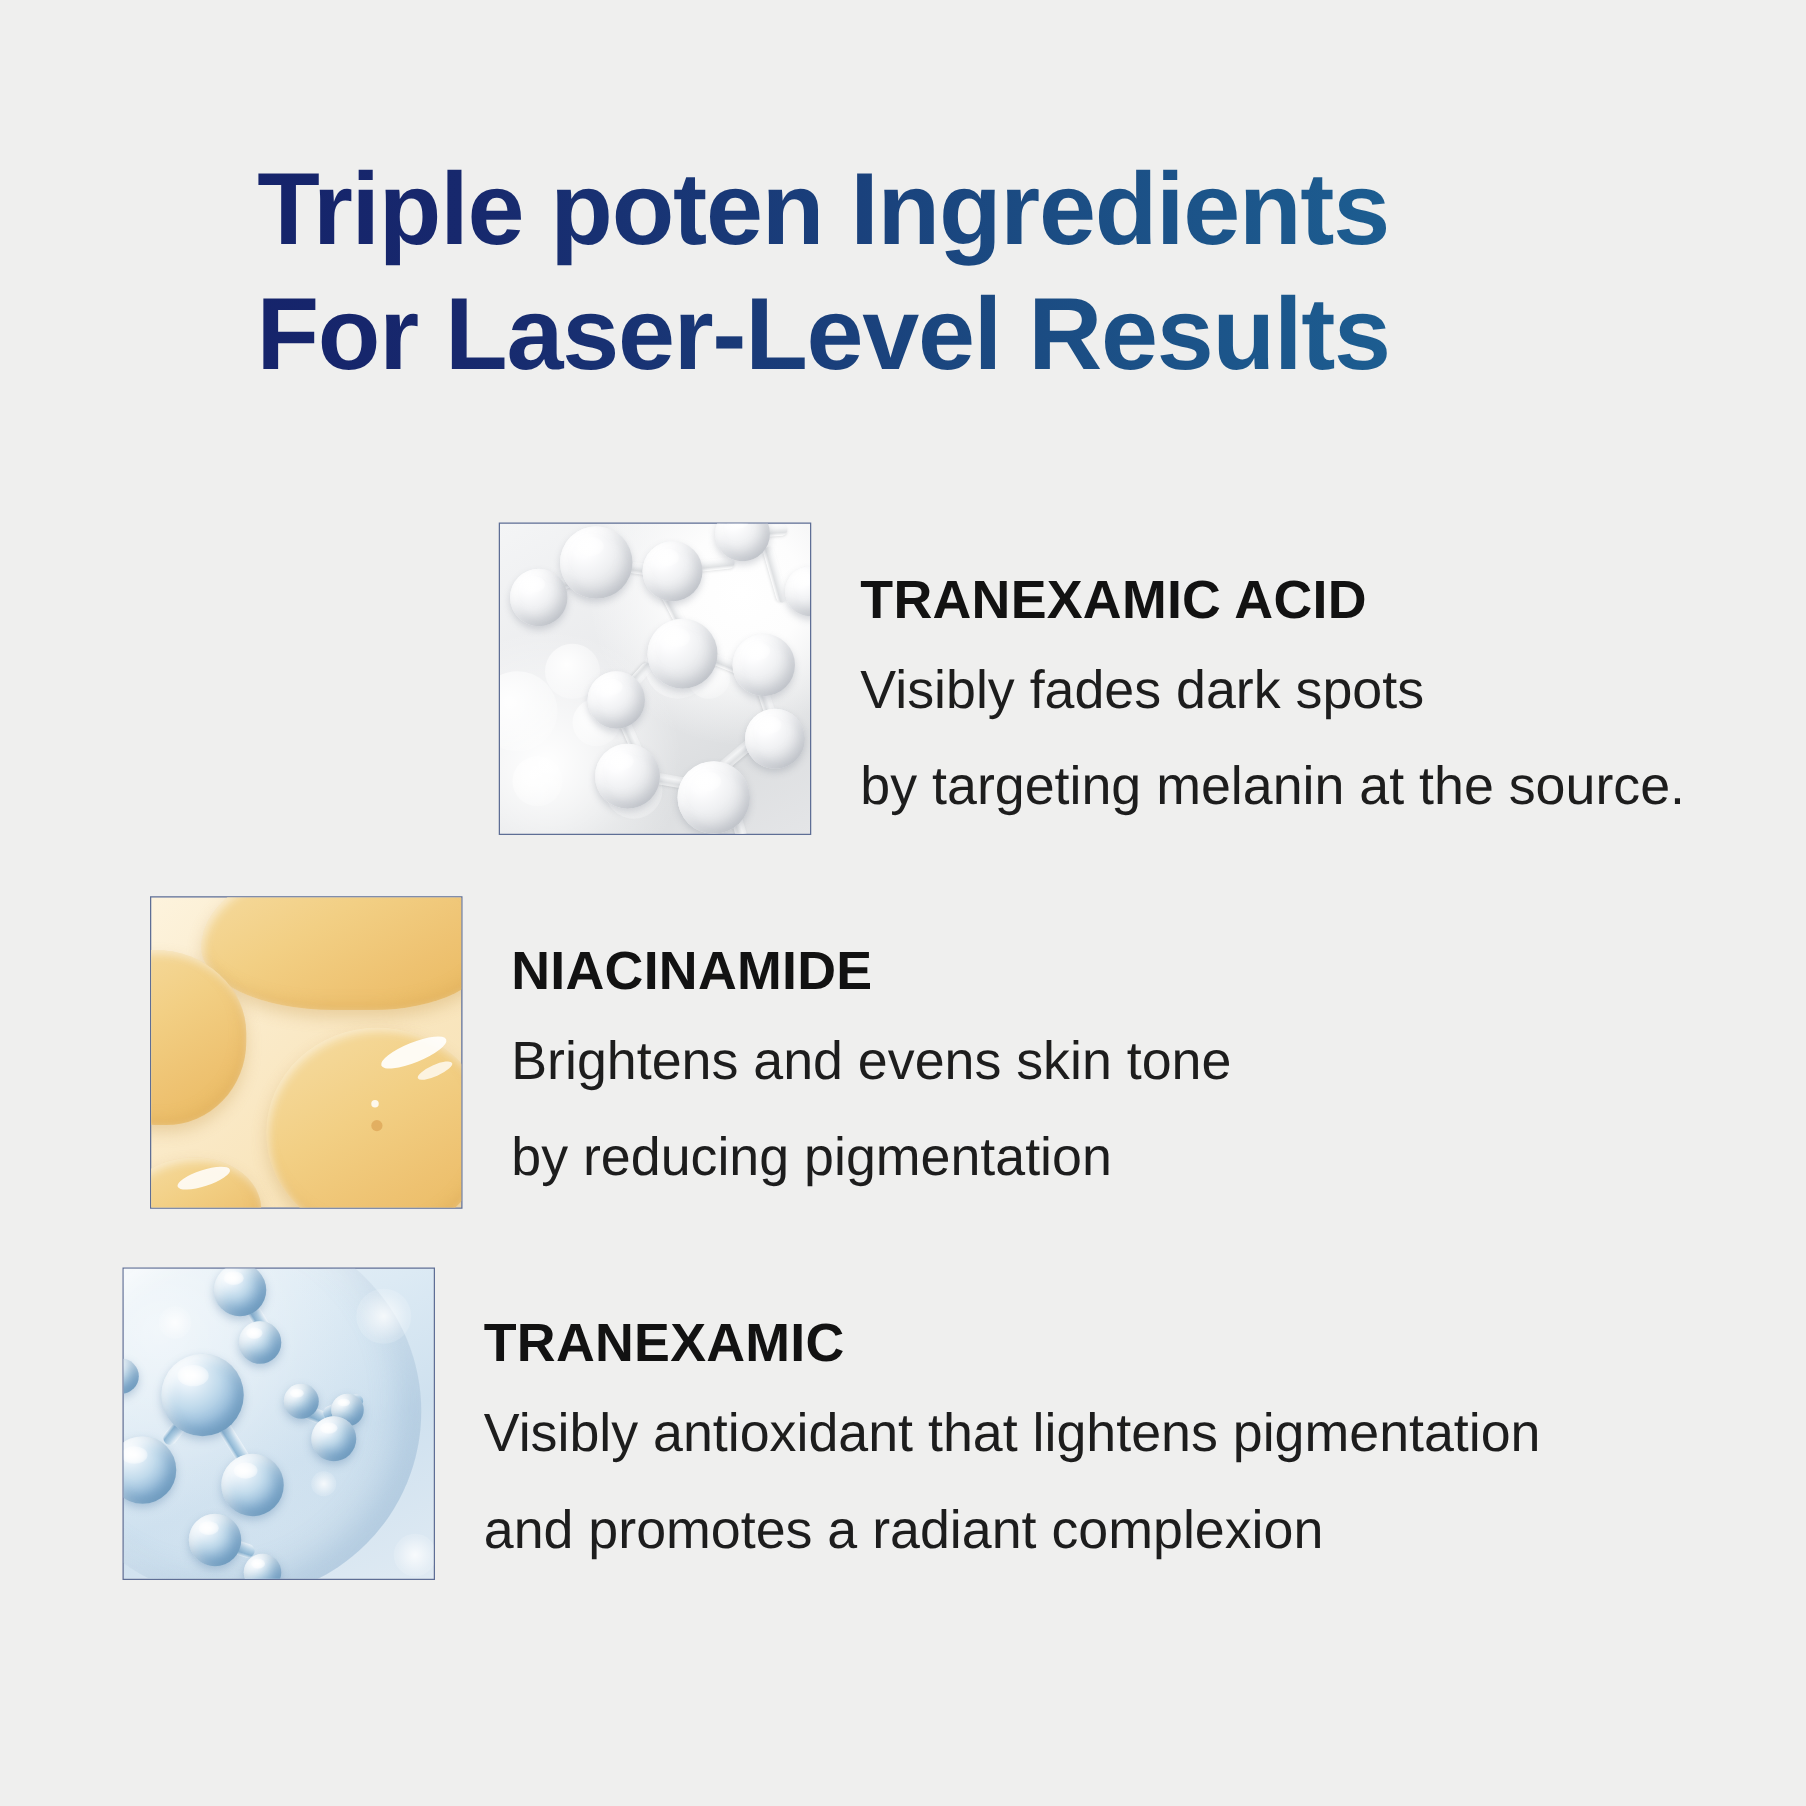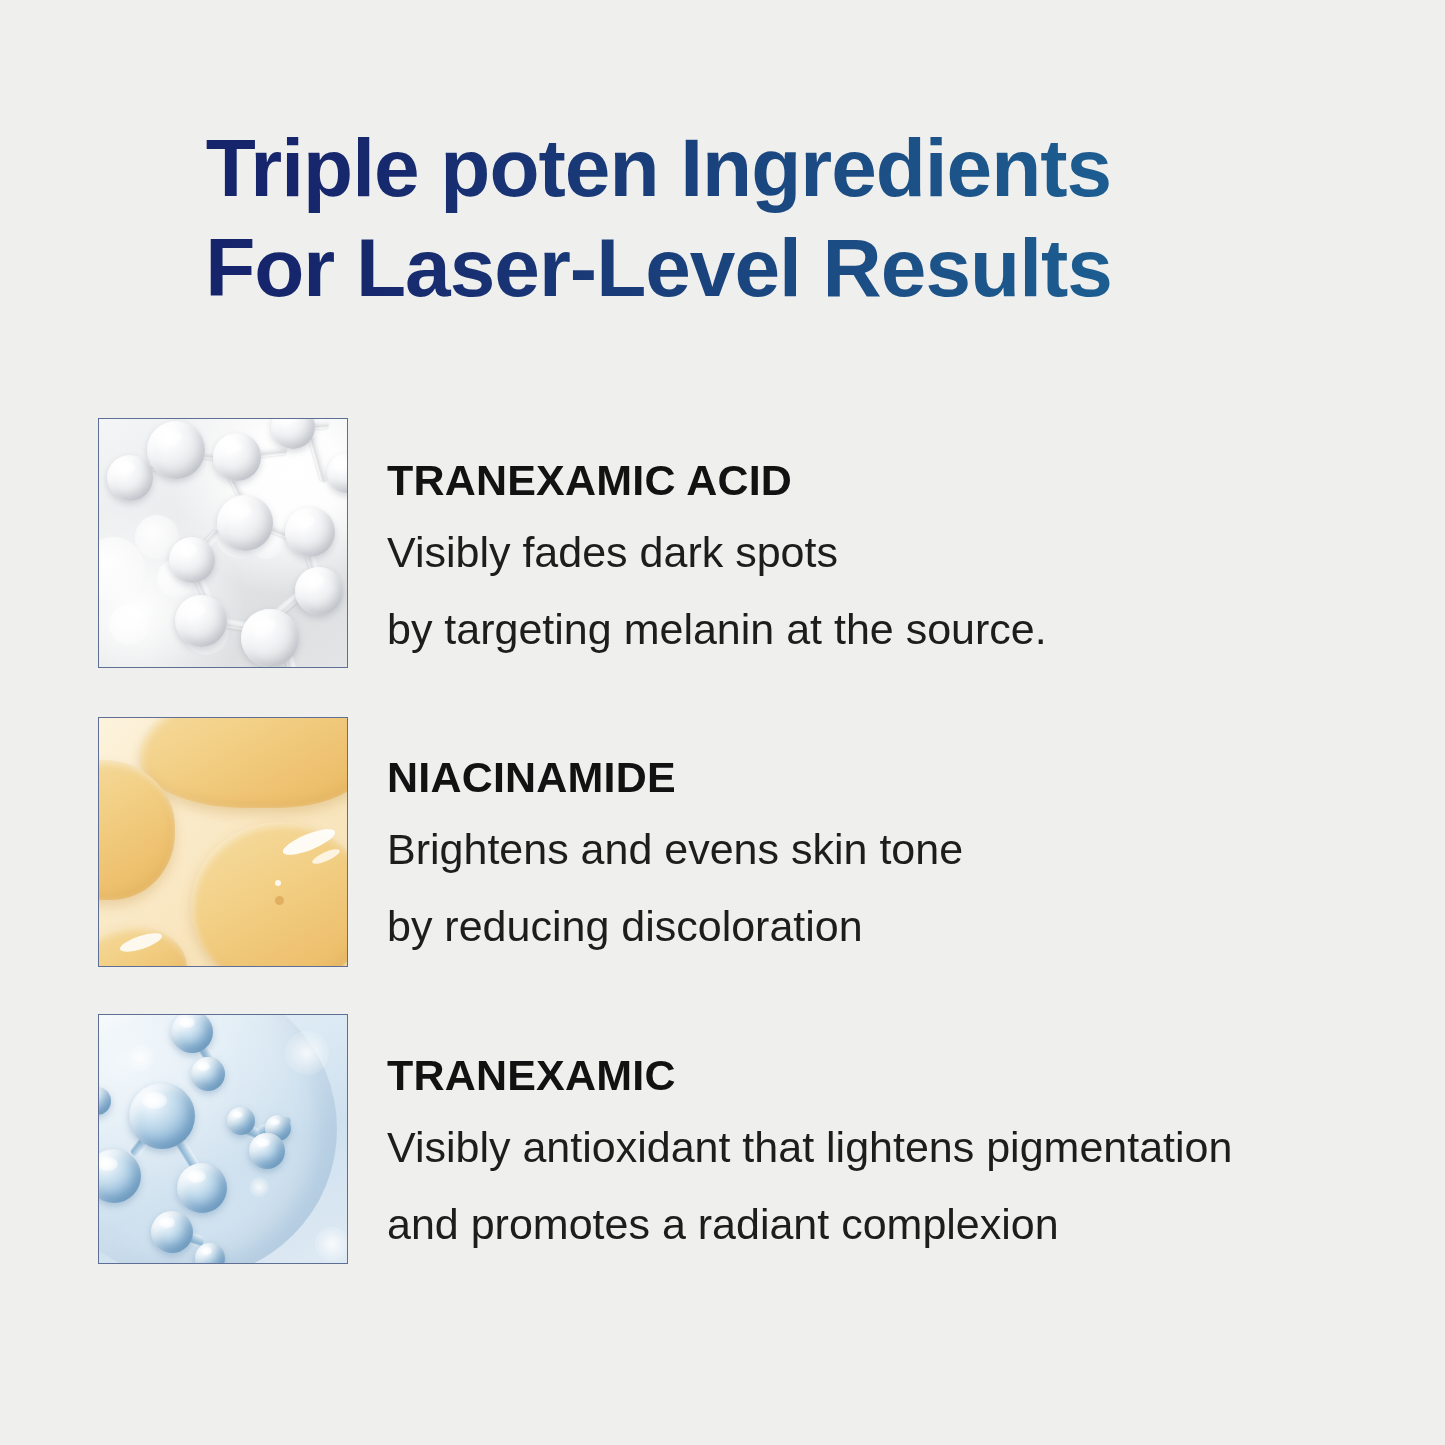--- a/index.html
+++ b/index.html
@@ -35,22 +35,22 @@
   }
 
   
   .row {
     position:absolute;
     left:98px;
     width:1250px;
     display:flex;
     align-items:flex-start;
   }
-  #row-0 { top:418px; }
-  #row-1 { top:717px; }
+  #row-0 { top:418px;justify-content:flex-end; }
+  #row-1 { top:717px;margin-left:22px; }
   #row-2 { top:1014px; }
 
   .thumb {
     position:relative;
     width:250px; height:250px;
     flex:0 0 250px;
     border:1.6px solid #5e6e95;
     overflow:hidden;
     background:#e9ecef;
   }
@@ -267,21 +267,21 @@
            background:rgba(255,255,255,.85); border-radius:50%; transform:rotate(-18deg);"></div>
       <div class="micro" style="left:176px; top:162px; width:6px; height:6px;
            background:rgba(255,255,255,.85);"></div>
       <div class="micro" style="left:176px; top:178px; width:9px; height:9px;
            background:rgba(219,163,84,.70);"></div>
     </div>
 
     <div class="txt">
       <div class="ing-name">NIACINAMIDE</div>
       <div class="ing-desc">Brightens and evens skin tone
-by reducing discoloration</div>
+by reducing pigmentation</div>
     </div>
   </div>
 
   <div class="row" id="row-2">
 
     <div class="thumb mol-blue">
 
       <div class="bubble" style="left:-62px; top:-36px; width:300px; height:300px;"></div>
 
       <div class="bglow" style="left:186px; top:16px; width:44px; height:44px;"></div>

